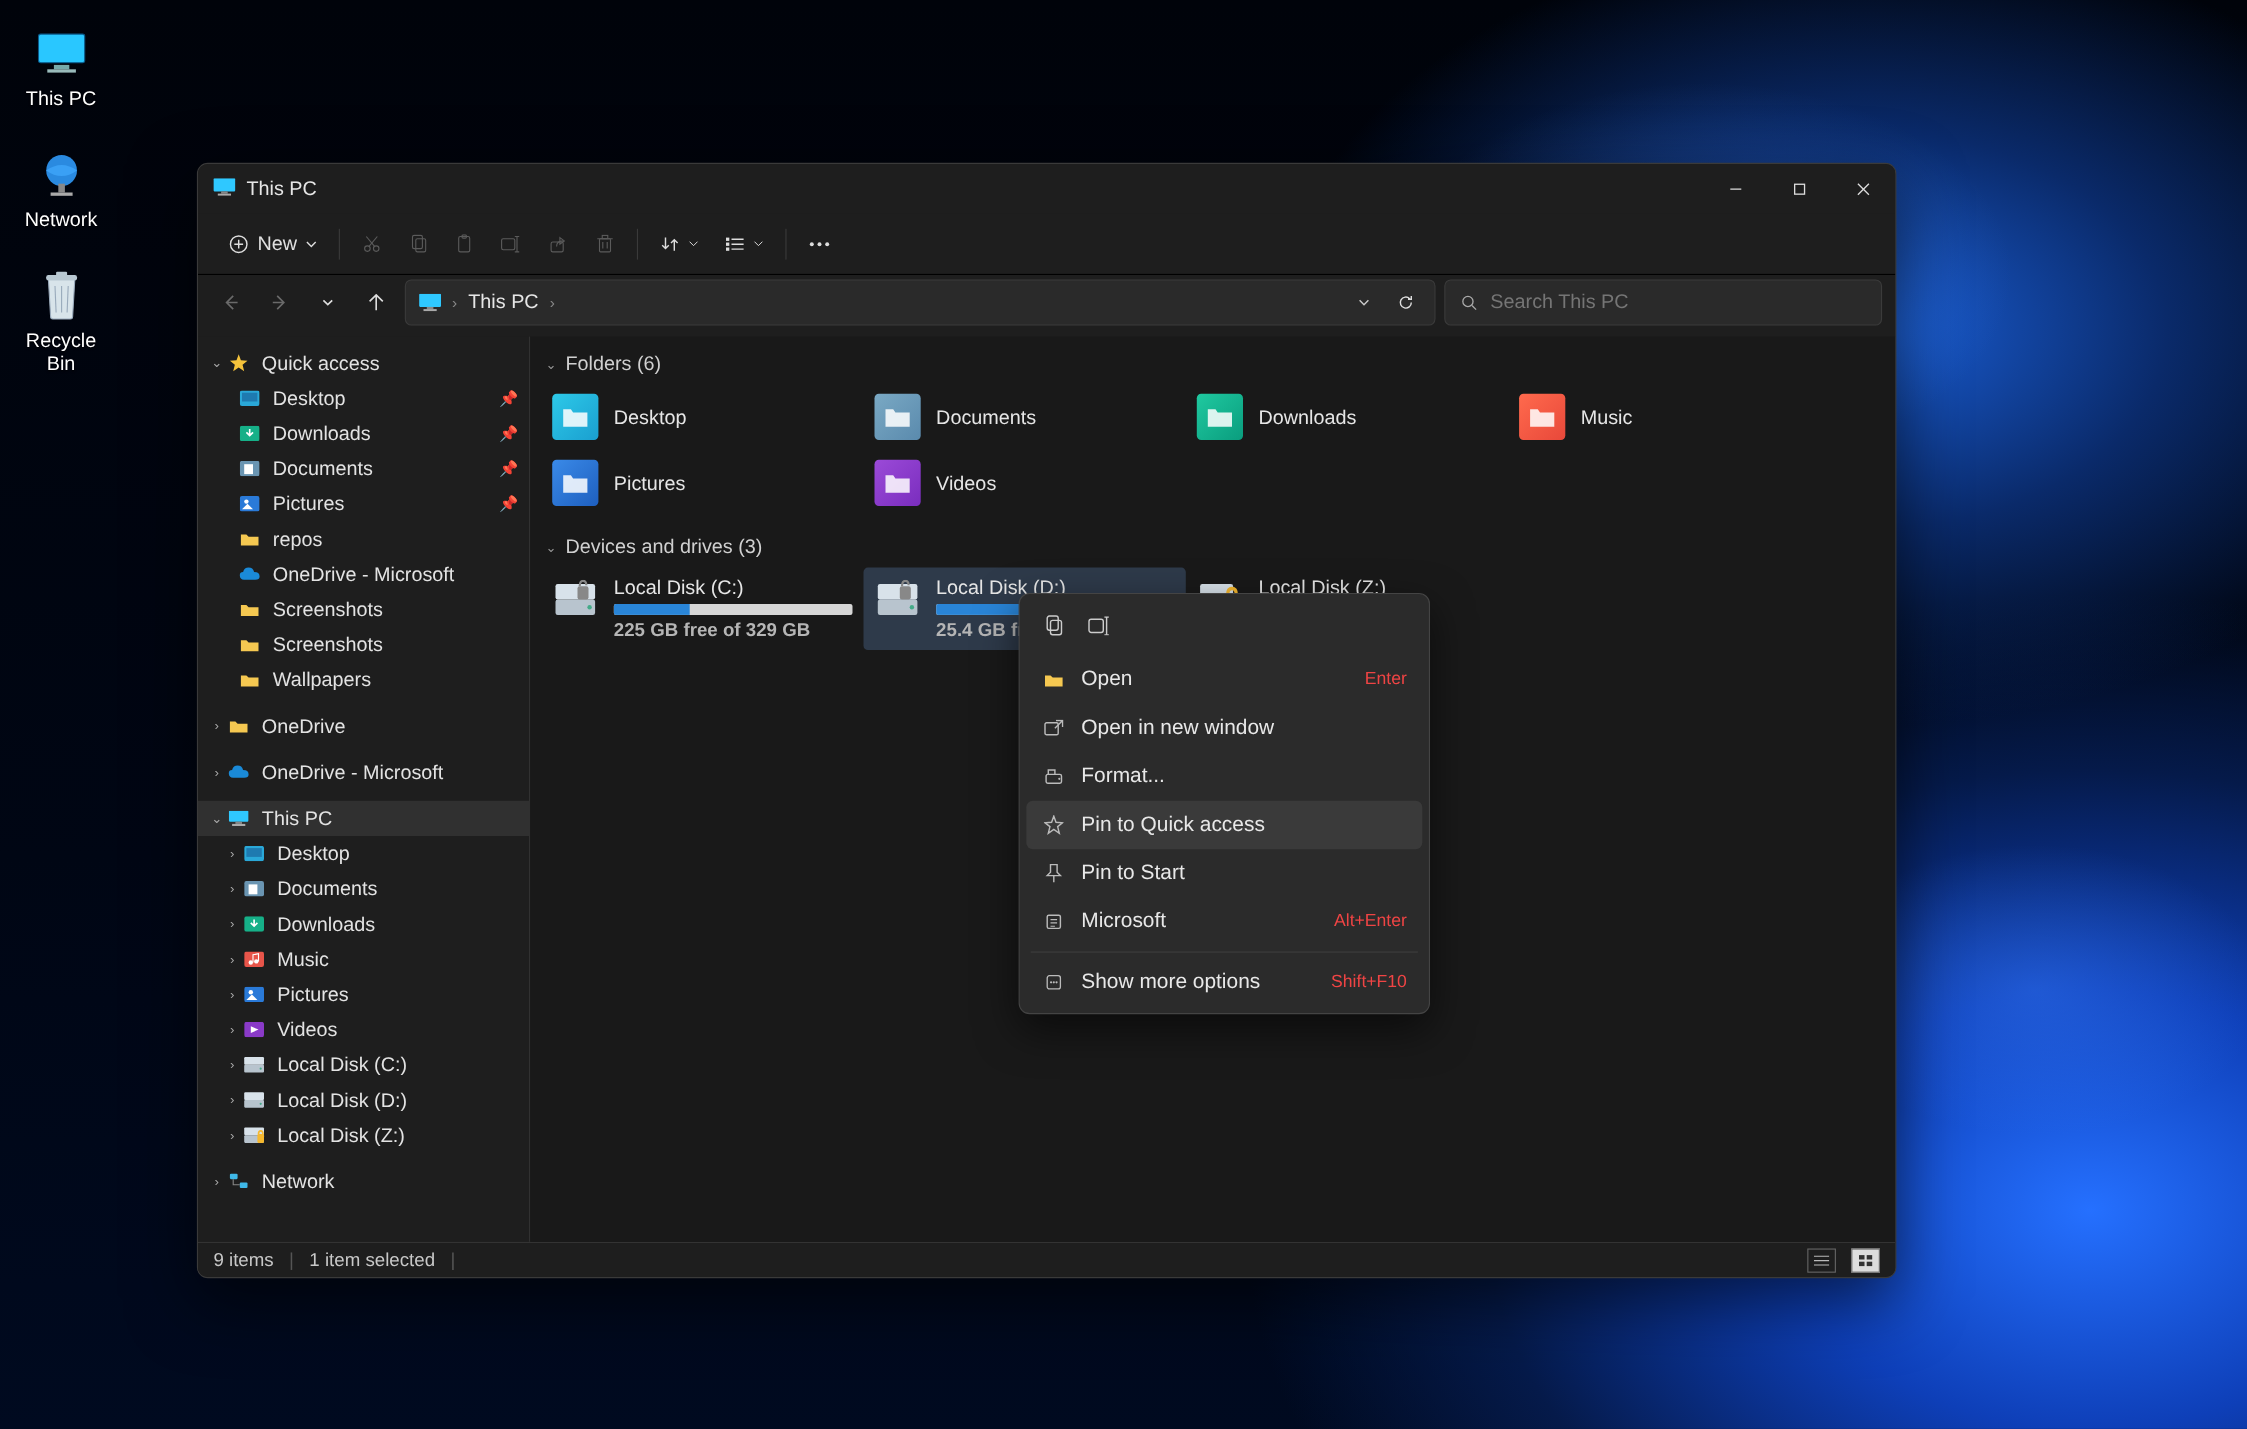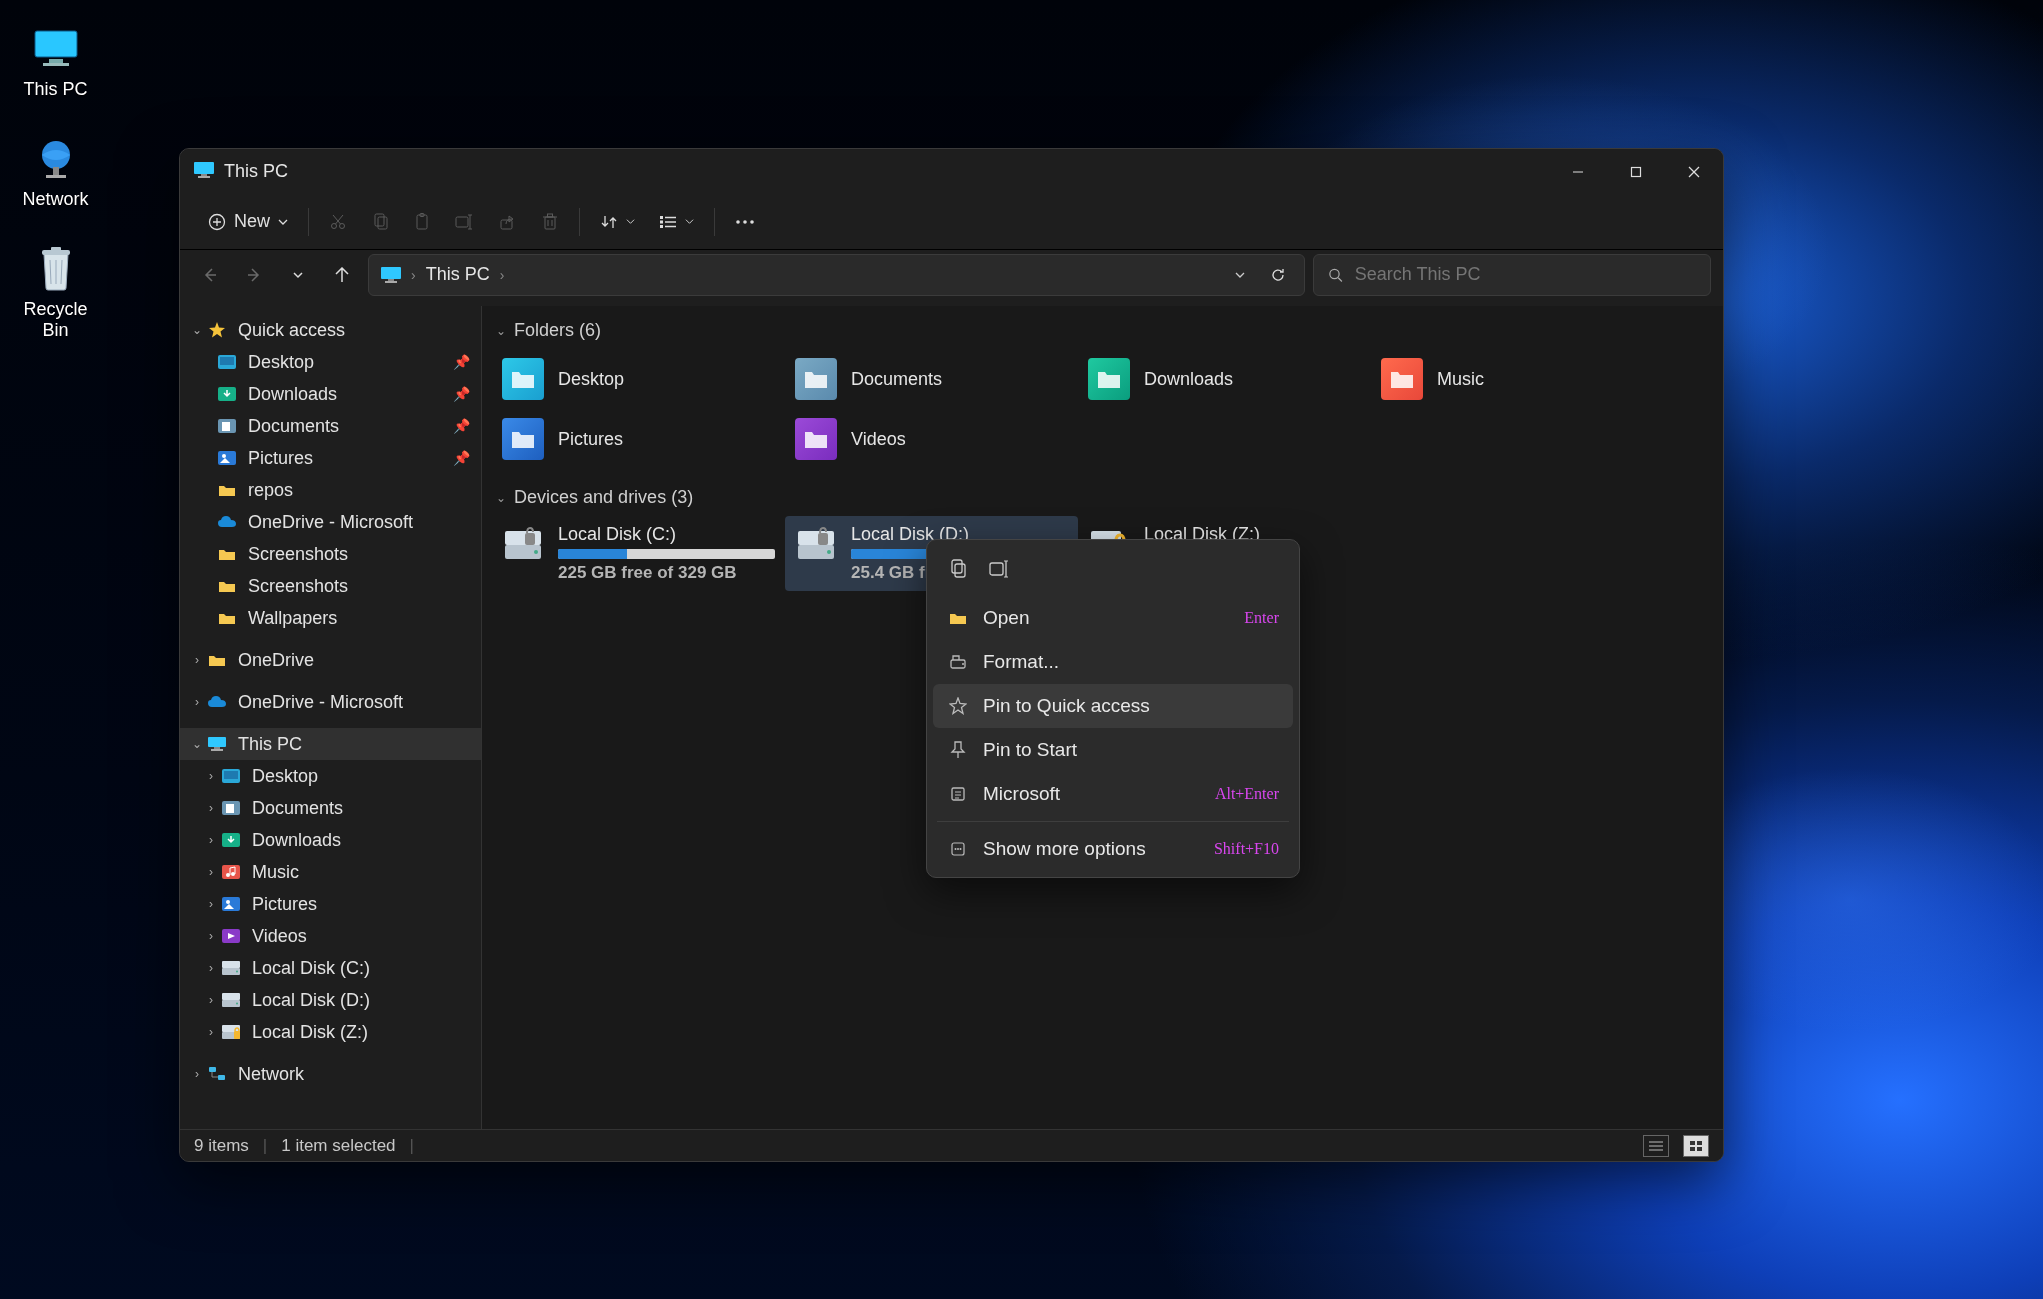--- a/index.html
+++ b/index.html
@@ -77,21 +77,21 @@
 .drive-item .dbar .fill { height:100%; background:#2985d8; }
 .drive-item .dfree { color:#b5b5b5; font-size:17px;font-weight:bold; }
 
 
 .context-menu { position:absolute; top:539px; left:926px; width:374px; background:#2b2b2b; border:1px solid #444; border-radius:10px; padding:6px; box-shadow:0 14px 38px rgba(0,0,0,.55); z-index:50; }
 .ctx-iconrow { display:flex; gap:8px; padding:6px 8px 10px 8px; }
 .ctx-iconrow .cicon { width:34px; height:34px; border-radius:5px; display:flex; align-items:center; justify-content:center; color:#ddd; cursor:pointer; }
 .ctx-item { height:44px; display:flex; align-items:center; padding:0 14px; gap:14px; color:#e8e8e8; font-size:19px; border-radius:6px; cursor:pointer; }
 .ctx-item:hover, .ctx-item.hover { background:#3a3a3a; }
 .ctx-item .ci-icon { width:22px; display:flex; justify-content:center; color:#bbb; }
-.ctx-item .ci-shortcut { margin-left:auto; color:#d946ef; font-size:16px;font-family:Liberation Serif, serif; }
+.ctx-item .ci-shortcut { margin-left:auto; color:#ef4444; font-size:16px; }
 .ctx-sep { height:1px; background:#3e3e3e; margin:5px 4px; }
 
 
 .statusbar { height:32px; border-top:1px solid #333; background:#1e1e1e; display:flex; align-items:center; padding:0 14px; color:#c8c8c8; font-size:17px; gap:14px; }
 .statusbar .sep { color:#555; }
 .statusbar .spacer { flex:1; }
 .viewbtn { width:26px; height:22px; border:1px solid #666; display:flex; align-items:center; justify-content:center; cursor:pointer; }
 .viewbtn.active { background:#ddd; color:#222; }
 
 
@@ -725,20 +725,29 @@
           <svg width="18" height="14" viewBox="0 0 18 14">
             <path d="M1 3 L6 3 L8 5 L17 5 L17 13 L1 13 Z" fill="#f5c851"></path>
           </svg>
         </span>
         <span>Open</span>
         <span class="ci-shortcut">Enter</span>
       </div>
       <div class="ctx-item">
         <span class="ci-icon">
           <svg width="18" height="16" viewBox="0 0 18 16">
+            <rect x="1" y="3" width="12" height="11" rx="1.5" fill="none" stroke="#bbb" stroke-width="1.3"></rect>
+            <path d="M11 1 L17 1 L17 7 M17 1 L10 8" fill="none" stroke="#bbb" stroke-width="1.3"></path>
+          </svg>
+        </span>
+        <span>Open in new window</span>
+      </div>
+      <div class="ctx-item">
+        <span class="ci-icon">
+          <svg width="18" height="16" viewBox="0 0 18 16">
             <rect x="2" y="6" width="14" height="8" rx="1.5" fill="none" stroke="#bbb" stroke-width="1.3"></rect>
             <circle cx="14" cy="10" r="1" fill="#bbb"></circle>
             <path d="M4 6 L4 2 L10 2 L10 6" fill="none" stroke="#bbb" stroke-width="1.3"></path>
           </svg>
         </span>
         <span>Format...</span>
       </div>
       <div class="ctx-item hover">
         <span class="ci-icon">
           <svg width="18" height="18" viewBox="0 0 18 18">

